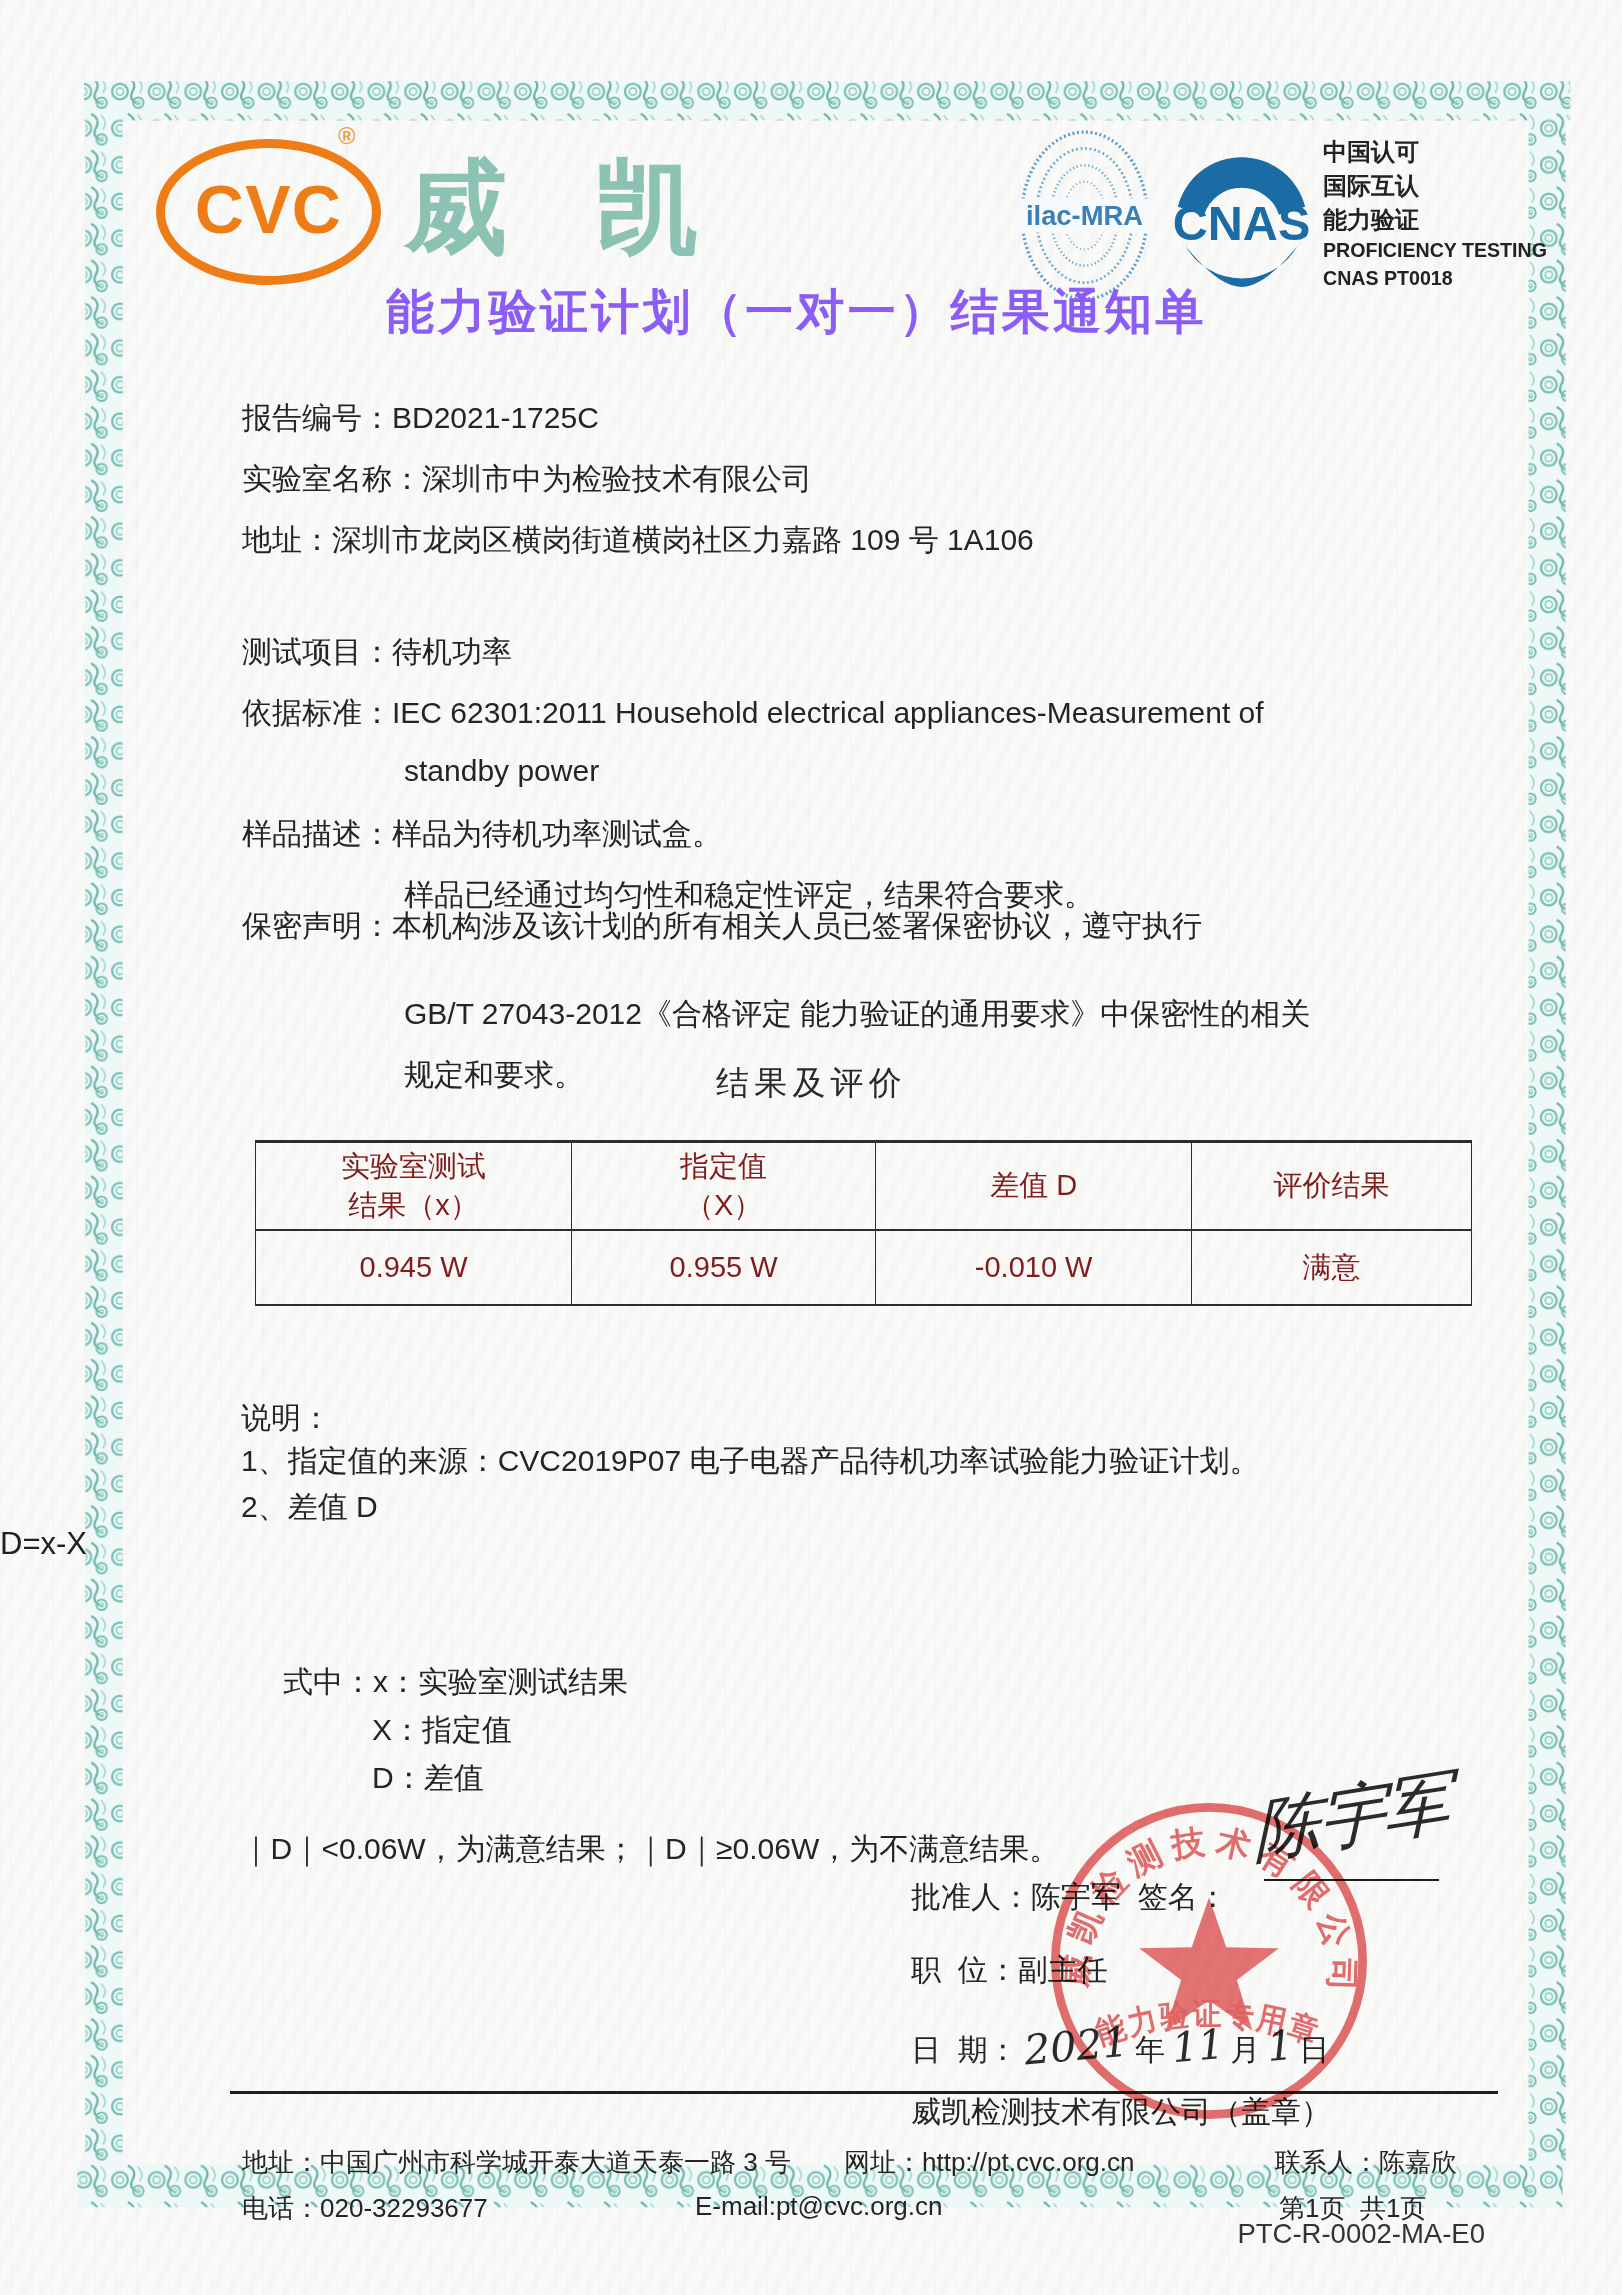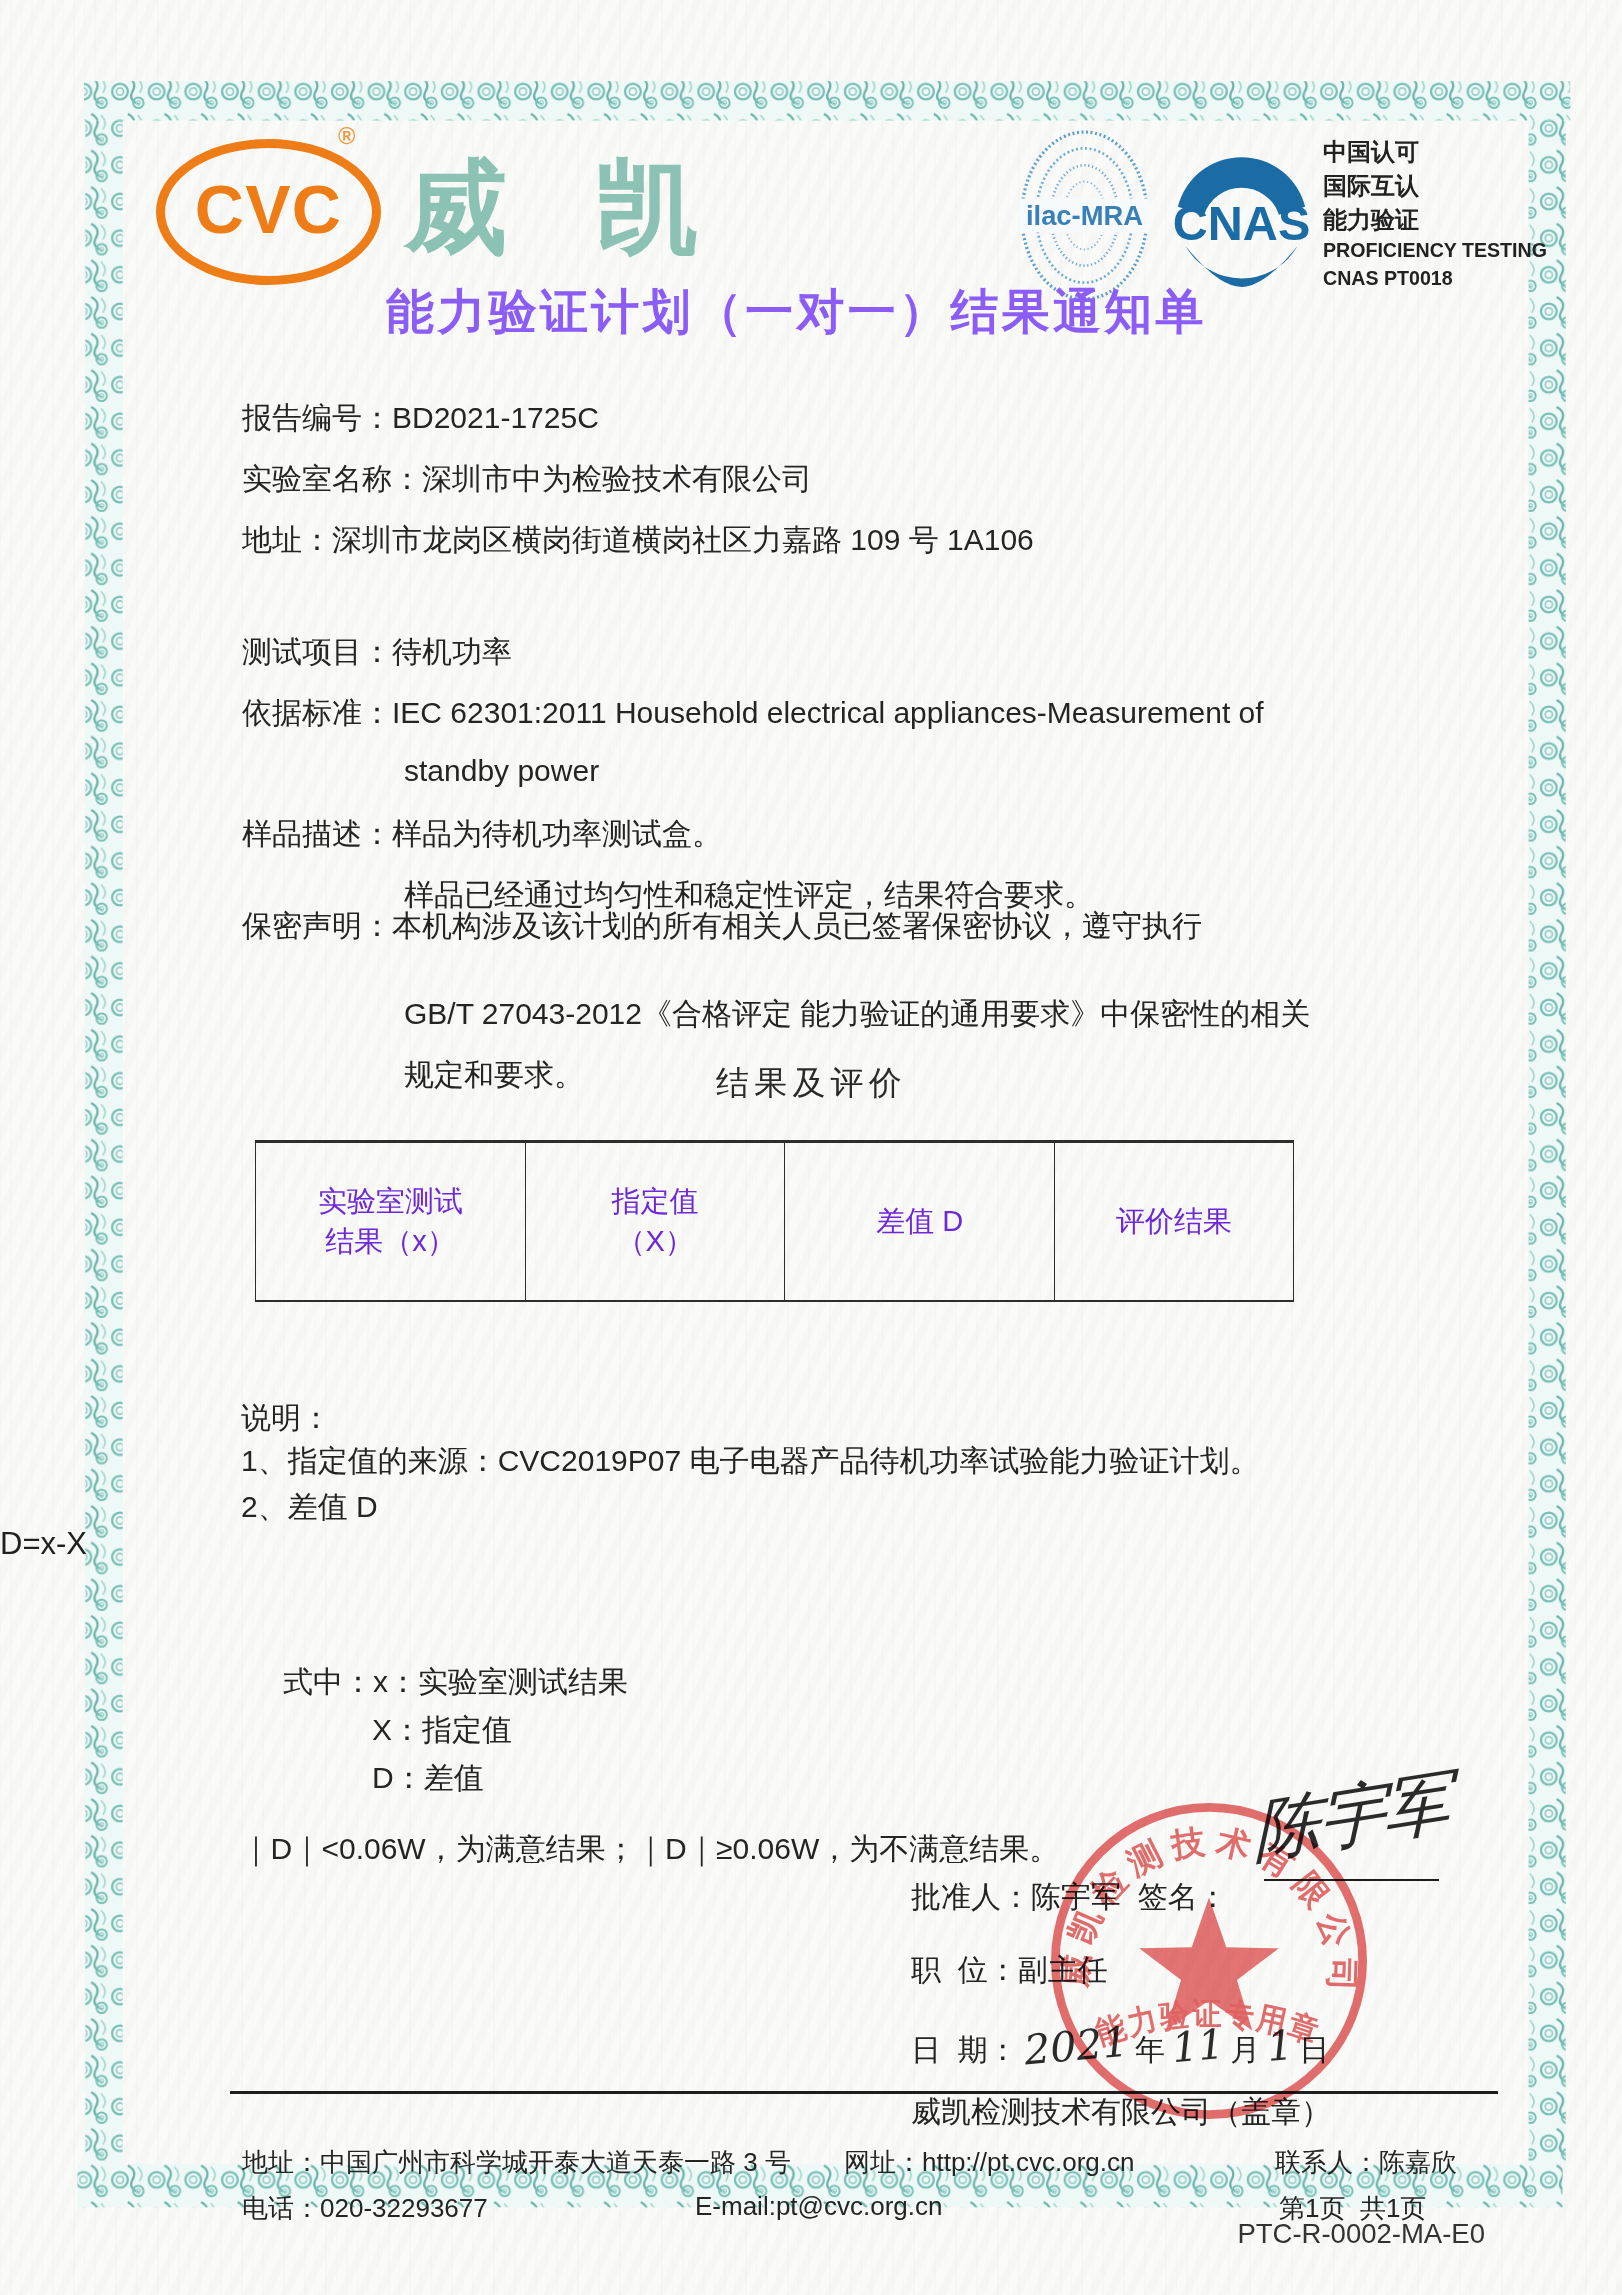--- a/index.html
+++ b/index.html
@@ -42,22 +42,22 @@
 
   .line{position:absolute; z-index:2; font-size:30px; color:#242424; white-space:pre;margin-top:37px;}
   .b{font-weight:bold;}
 
   .section-title{
     position:absolute; left:0; top:1061px; width:1623px; text-align:center; z-index:2;
     font-size:33px; color:#2a2a2a; letter-spacing:5.2px;
   }
 
   table.results{
-    position:absolute; left:255px; top:1140px; width:1039px; height:162px; z-index:2;
-    border-collapse:collapse; table-layout:fixed; font-size:29px; color:#6d28d9;
+    position:absolute; left:255px; top:1140px; width:1217px; height:162px; z-index:2;
+    border-collapse:collapse; table-layout:fixed; font-size:29px; color:#7f1d1d;
   }
   table.results th, table.results td{
     border:1.3px solid #2d2d2d; text-align:center; vertical-align:middle;
     font-weight:normal; padding:0;
   }
   table.results tr.hdr th{border-top:3.3px solid #2d2d2d; border-bottom:2.6px solid #2d2d2d; height:86px;}
   table.results tr.dat td{border-bottom:2.6px solid #2d2d2d; height:73px;}
   table.results th span{display:block; line-height:1.35;}
 
   .formula{position:absolute; left:0; top:1526px; width:1417px; text-align:left; font-size:31px; z-index:2;}
@@ -159,20 +159,26 @@
             <span>指定值</span>
             <span>（X）</span>
           </th>
       <th style="width:26%;">
             <span>差值 D</span>
           </th>
       <th style="width:23%;">
             <span>评价结果</span>
           </th>
     </tr>
+    <tr class="dat">
+      <td>0.945 W</td>
+      <td>0.955 W</td>
+      <td>-0.010 W</td>
+      <td>满意</td>
+    </tr>
   </tbody>
     </table>
 
   <div class="line" style="left:241px; top:1361px;">说明：</div>
   <div class="line" style="left:241px; top:1404px;">1、指定值的来源：CVC2019P07 电子电器产品待机功率试验能力验证计划。</div>
   <div class="line" style="left:241px; top:1450px;">2、差值 D</div>
   <div class="formula abs">D=x-X</div>
   <div class="line" style="left:283px; top:1625px;"><span>式中：</span><span>x：实验室测试结果</span></div>
   <div class="line" style="left:372px; top:1673px;">X：指定值</div>
   <div class="line" style="left:372px; top:1721px;">D：差值</div>

